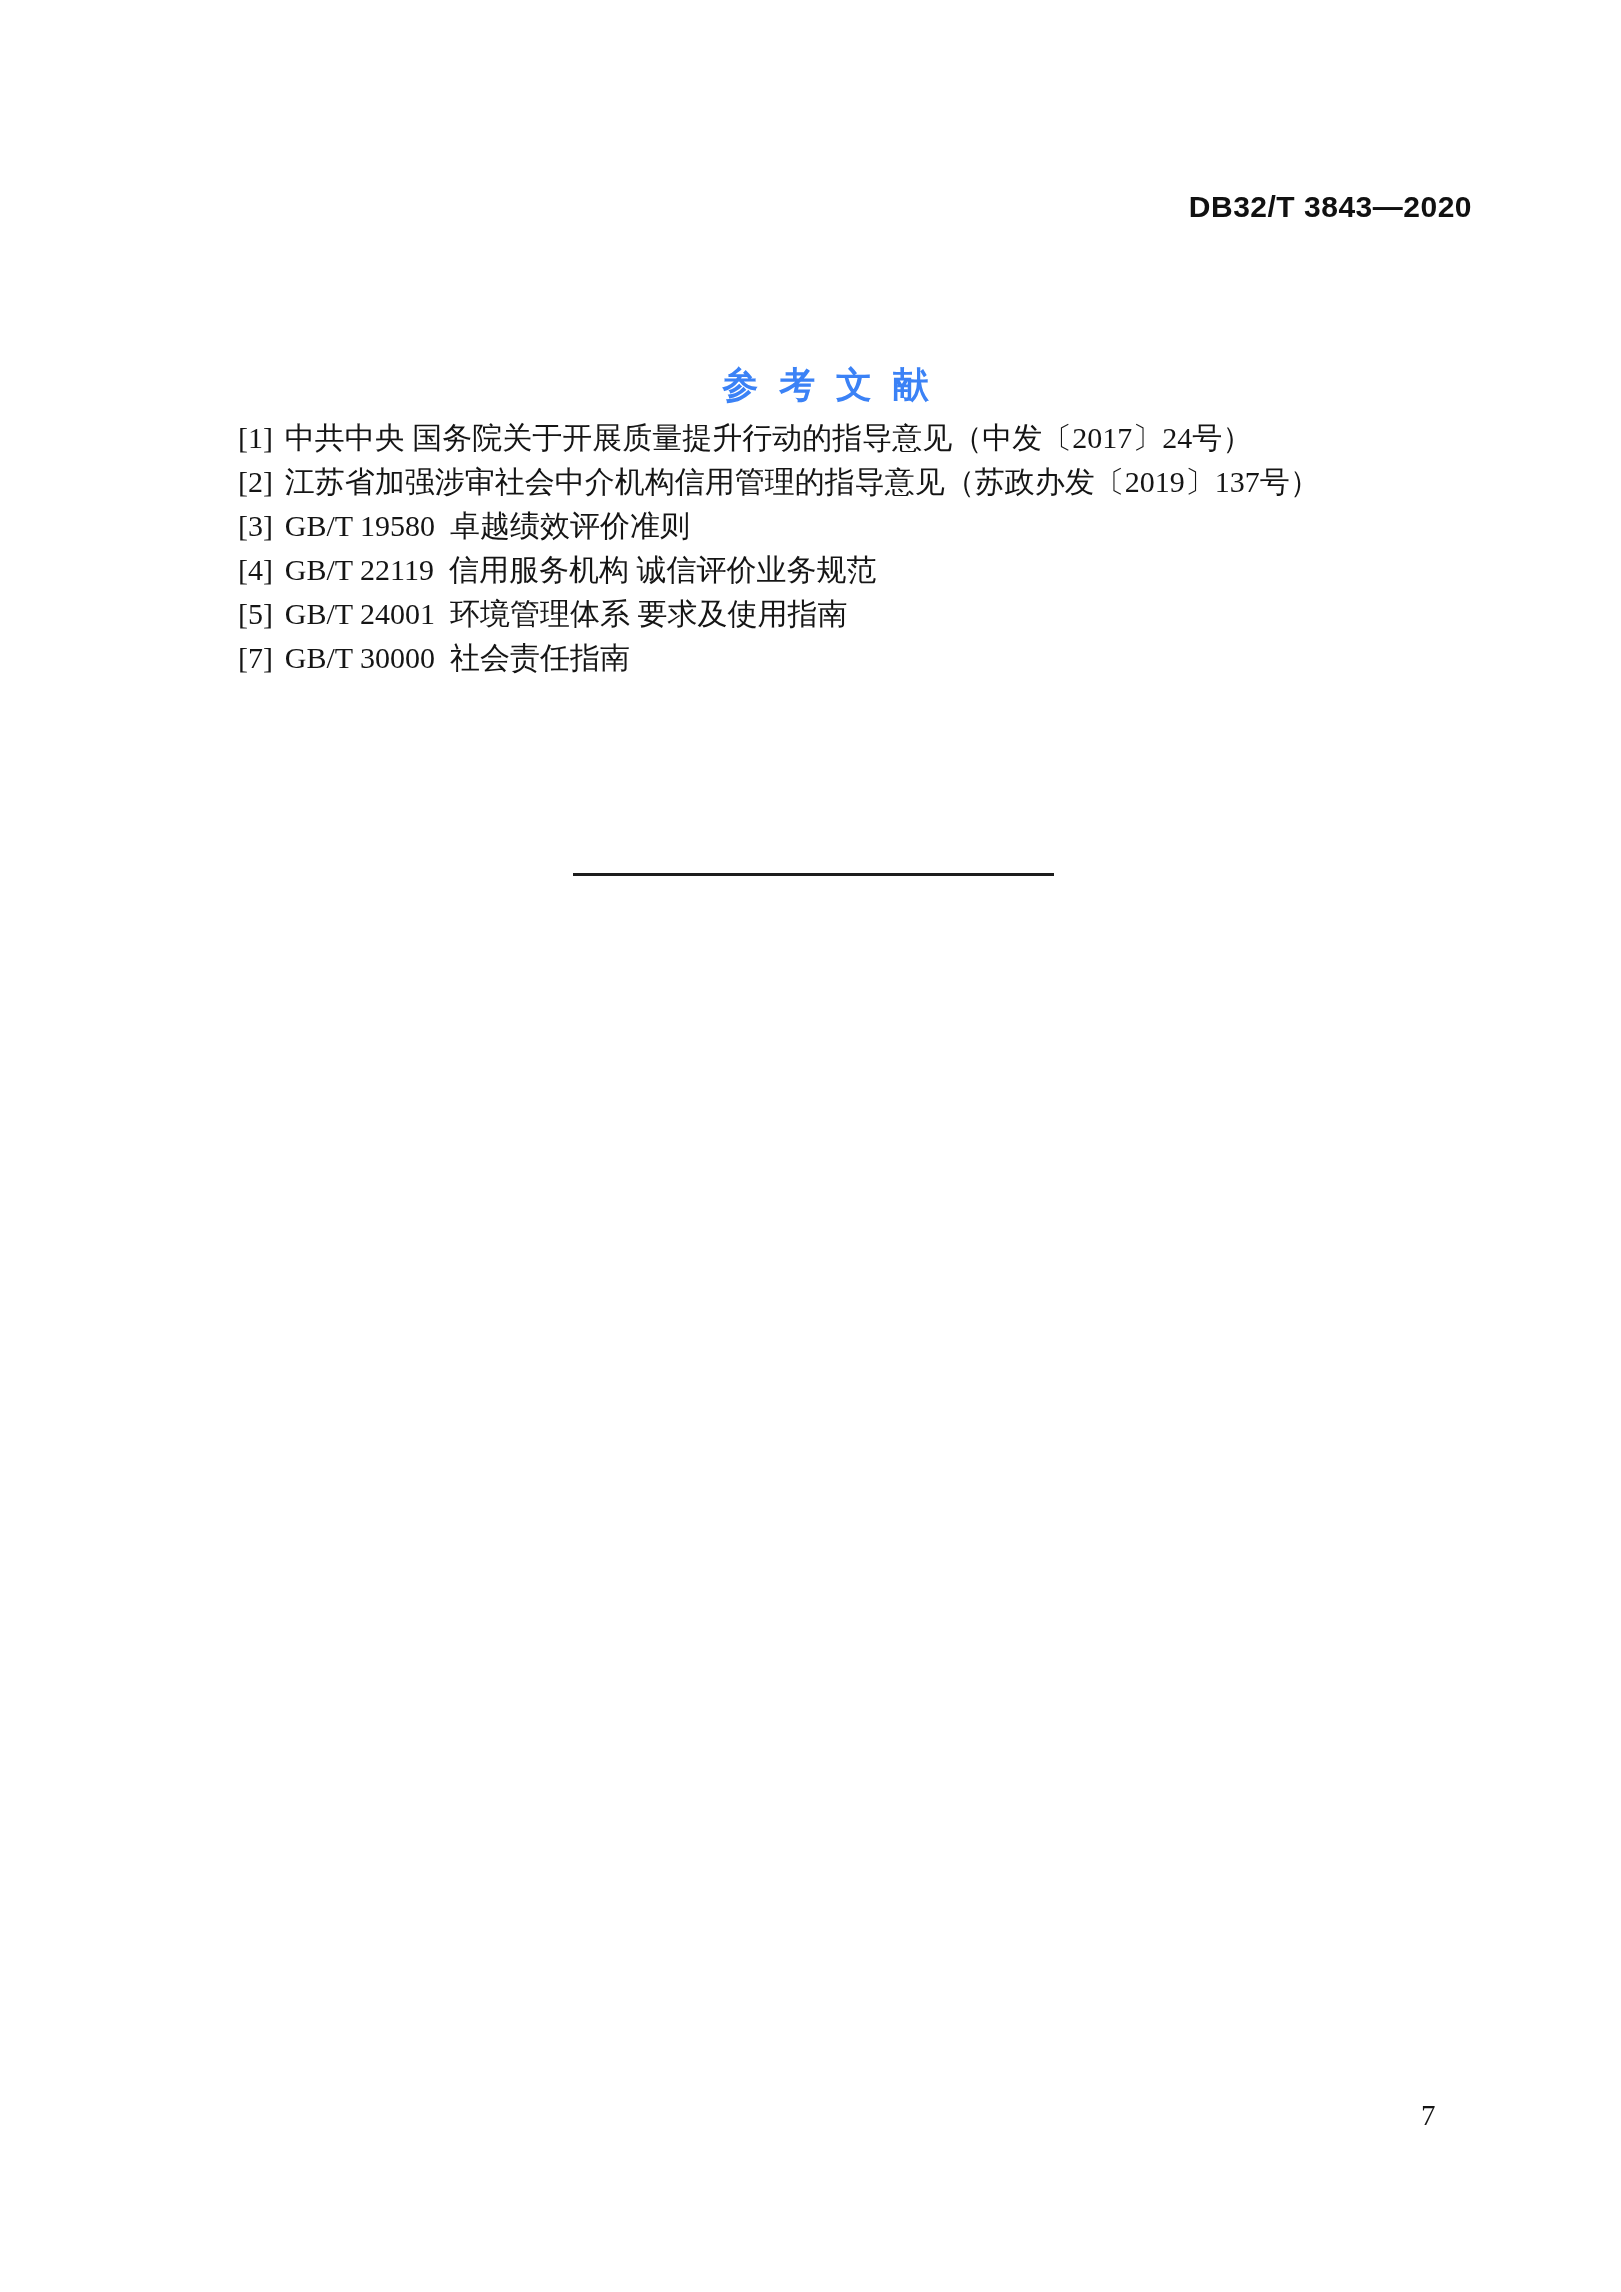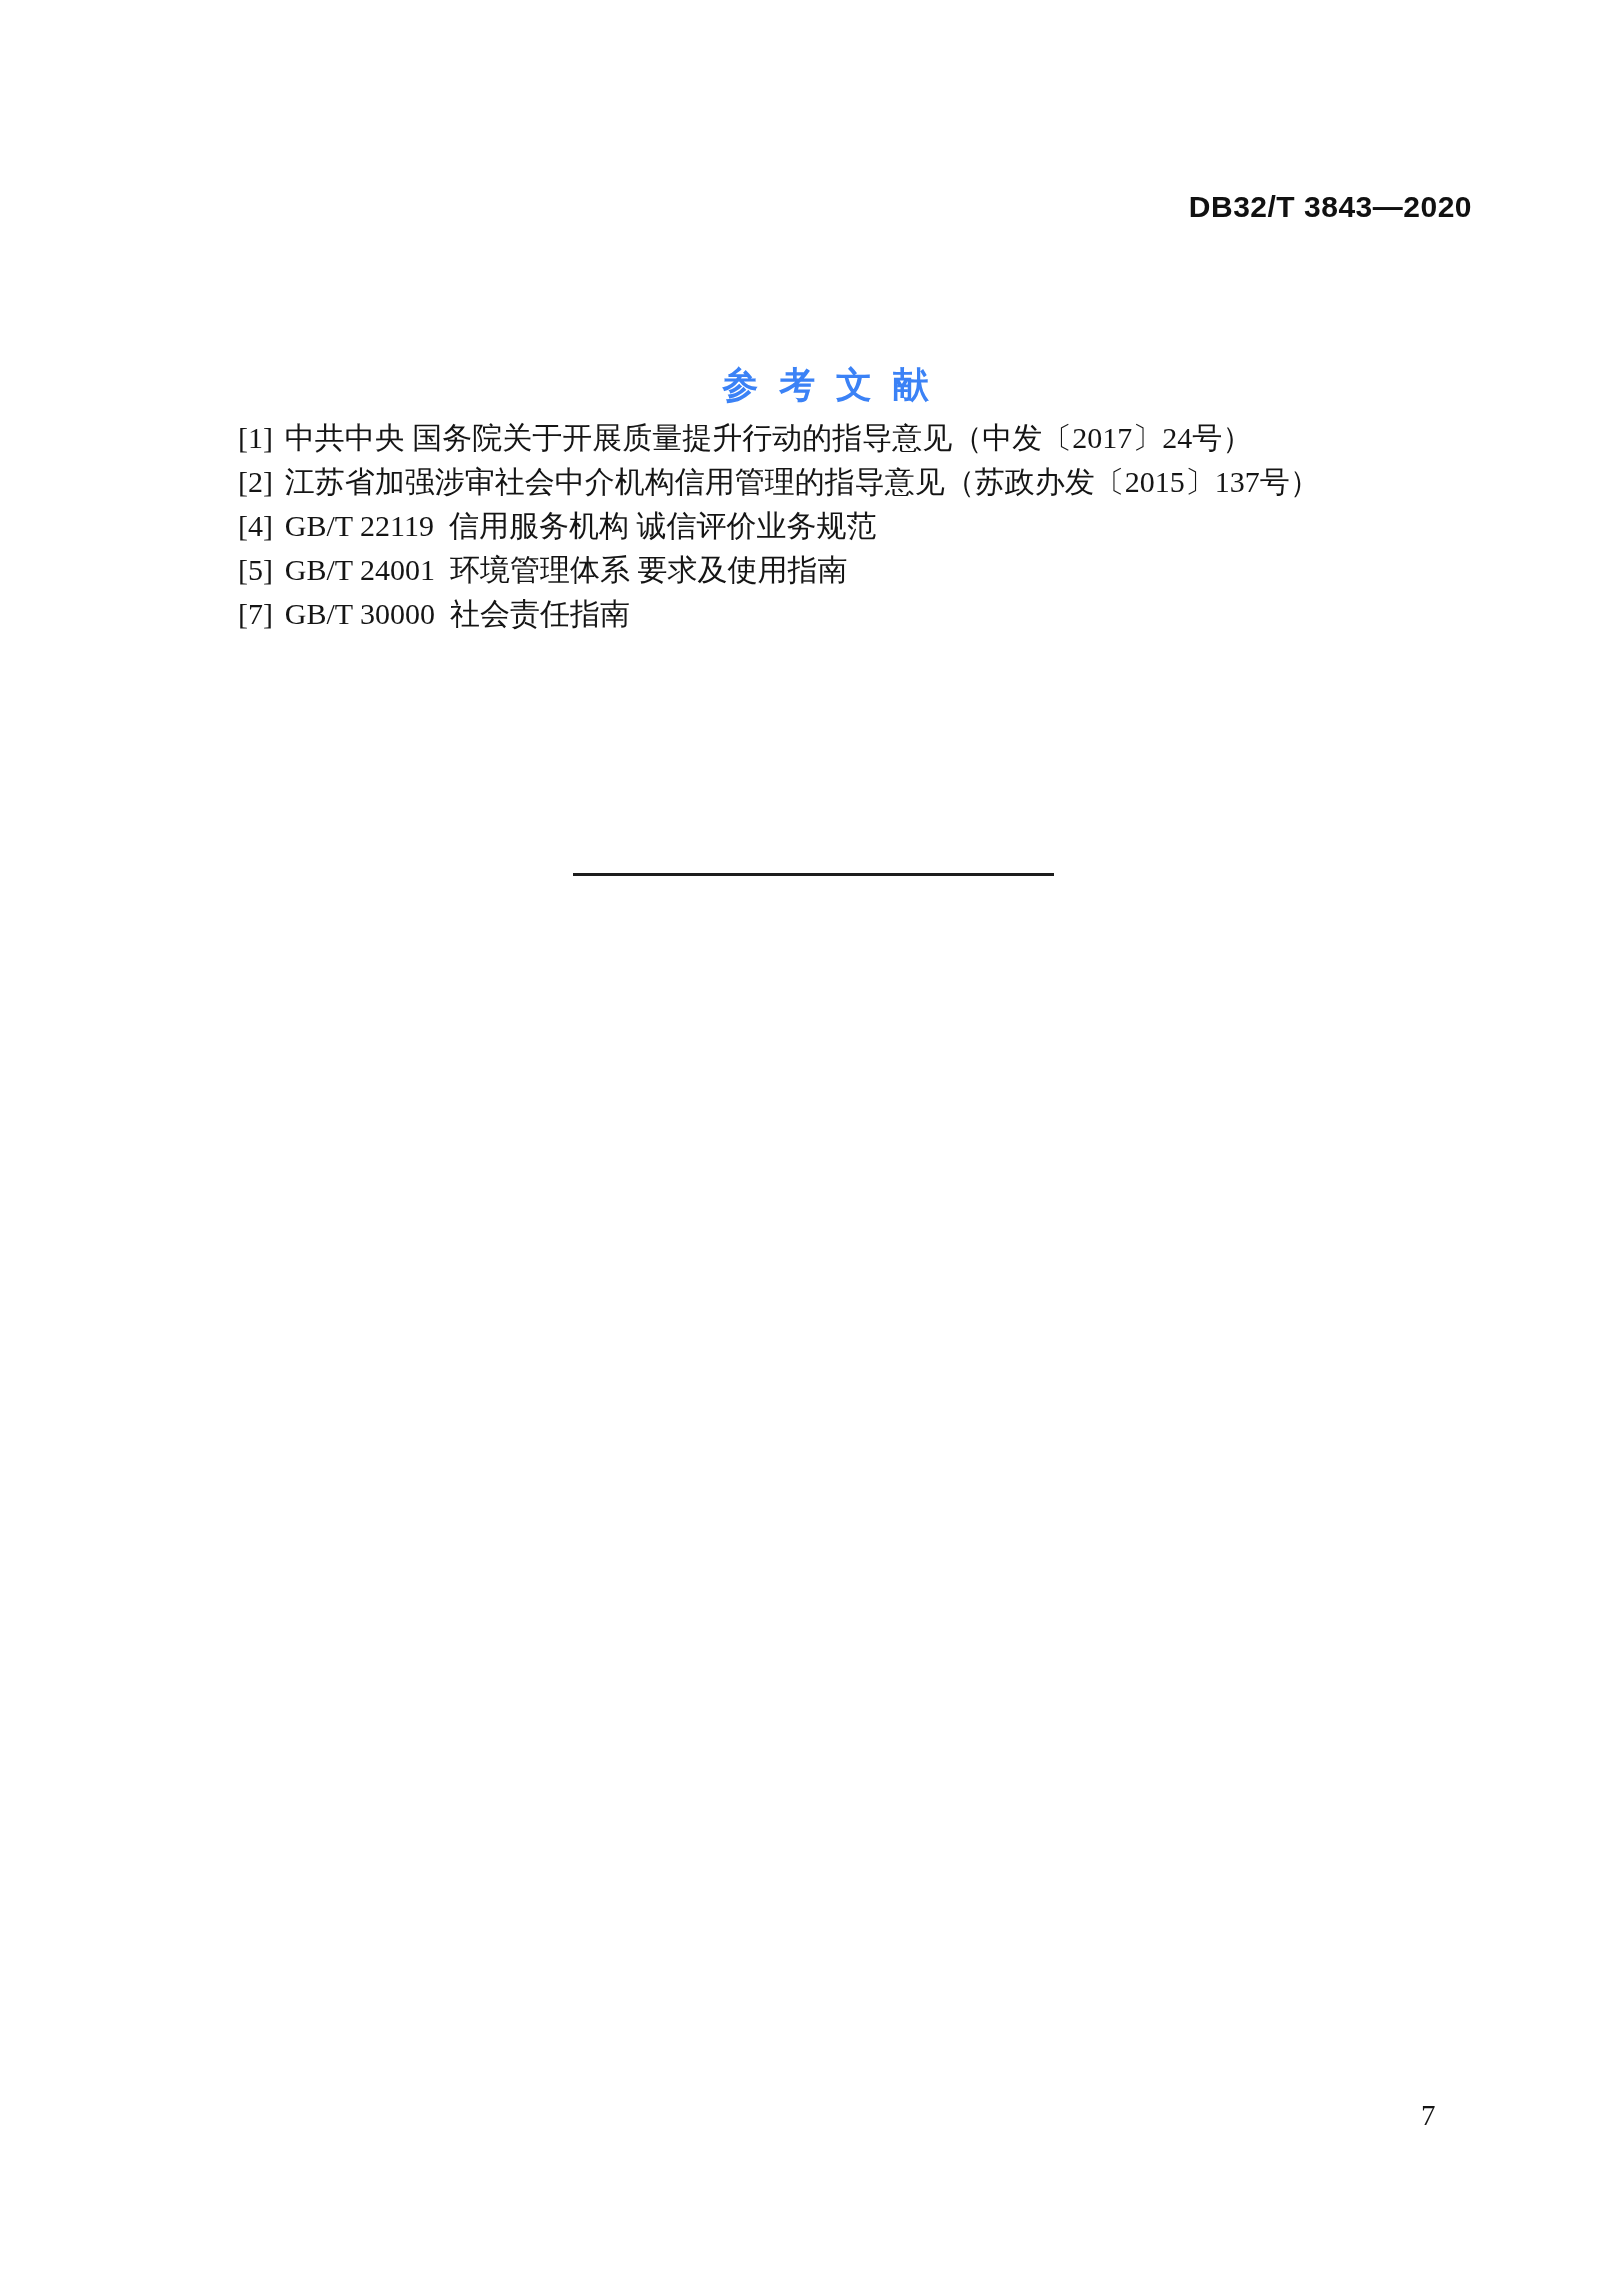--- a/index.html
+++ b/index.html
@@ -87,22 +87,23 @@
 
 <div class="page">
 
   <div class="header-code">DB32/T 3843—2020</div>
 
   <h1 class="doc-title">参 考 文 献</h1>
 
   <ol class="ref-list" id="ref-list">
     <li class="ref-item"><span class="ref-label">[1]</span><span class="ref-text">中共中央 国务院关于开展质量提升行动的指导意见（中发〔2017〕24号）</span></li>
 
-    <li class="ref-item"><span class="ref-label">[2]</span><span class="ref-text">江苏省加强涉审社会中介机构信用管理的指导意见（苏政办发〔2015〕137号）</span></li>
+    <li class="ref-item"><span class="ref-label">[2]</span><span class="ref-text">江苏省加强涉审社会中介机构信用管理的指导意见（苏政办发〔2019〕137号）</span></li>
 
+    <li class="ref-item"><span class="ref-label">[3]</span><span class="ref-text">GB/T 19580  卓越绩效评价准则</span></li>
 
     <li class="ref-item"><span class="ref-label">[4]</span><span class="ref-text">GB/T 22119  信用服务机构 诚信评价业务规范</span></li>
 
     <li class="ref-item"><span class="ref-label">[5]</span><span class="ref-text">GB/T 24001  环境管理体系 要求及使用指南</span></li>
 
 
     <li class="ref-item"><span class="ref-label">[7]</span><span class="ref-text">GB/T 30000  社会责任指南</span></li>
 
   </ol>
 

